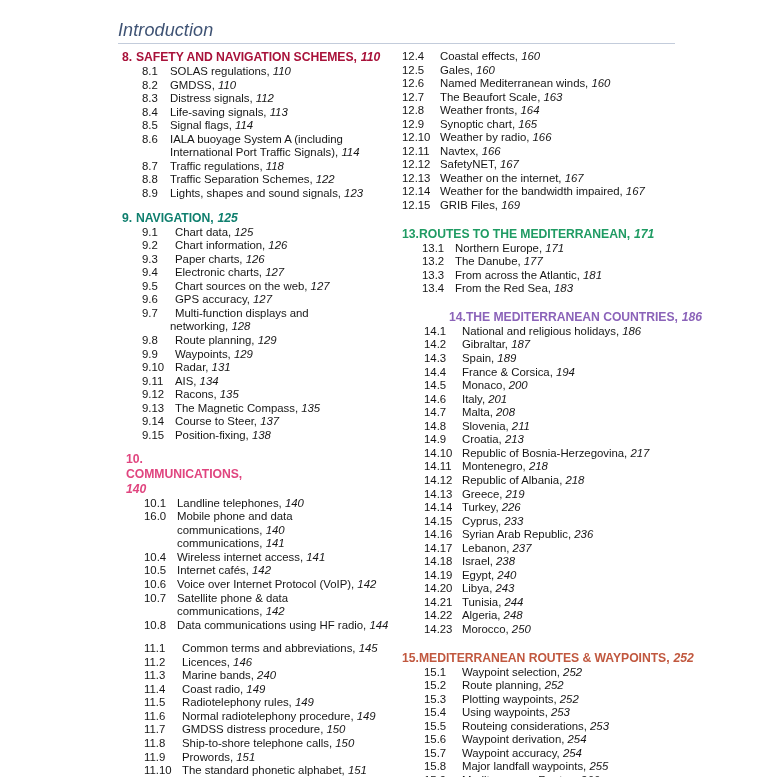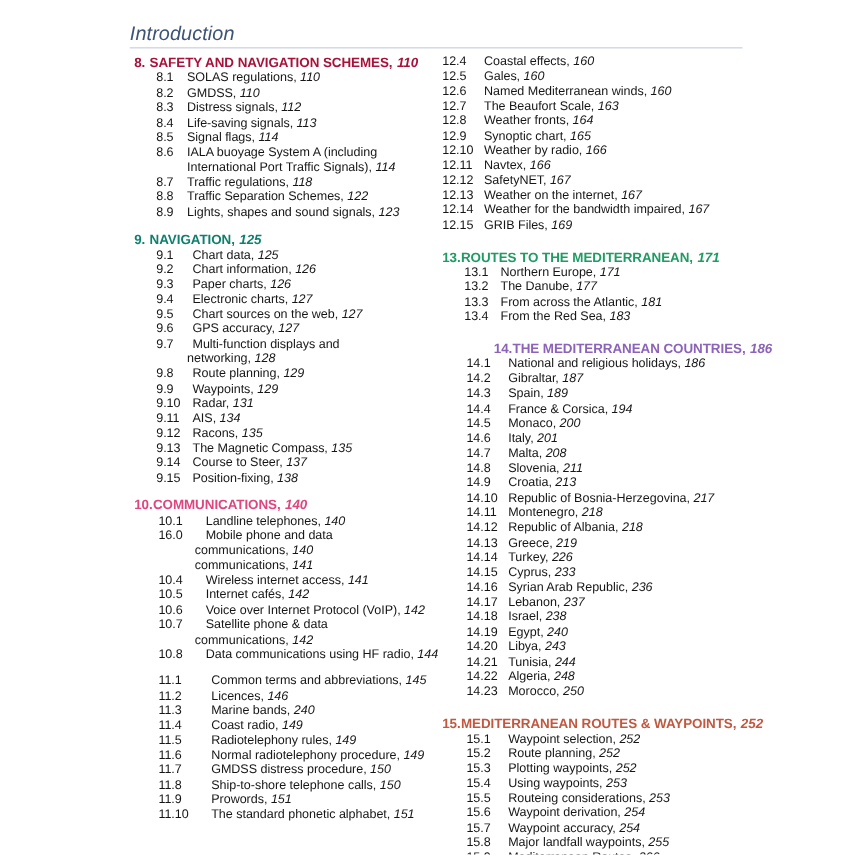--- a/index.html
+++ b/index.html
@@ -96,21 +96,21 @@
     white-space: nowrap;
   }
   .sub-cont {
     font-size: 11.4px;
     line-height: 13.55px;
     color: #161616;
   }
 
   
   .indent-a { padding-left: 20px; }     
-  .indent-b { padding-left: 22px; gap: 10px; }     
+  .indent-b { padding-left: 22px; }     
   .indent-c { padding-left: 0px; }      
   .indent-d { padding-left: 22px; }     
 
   .num-w-sm  { min-width: 28px; }
   .num-w-md  { min-width: 33px; }
   .num-w-lg  { min-width: 38px; }
 
   .cont-a { padding-left: 48px; }
   .cont-b { padding-left: 55px; }
 </style>
@@ -230,21 +230,21 @@
           <div class="sub indent-a">
             <span class="sub-num num-w-md">9.14</span>
             <span class="sub-text">Course to Steer, <span class="sub-page">137</span></span>
           </div>
           <div class="sub indent-a">
             <span class="sub-num num-w-md">9.15</span>
             <span class="sub-text">Position-fixing, <span class="sub-page">138</span></span>
           </div>
         </div>
         <div class="chapter" style="margin-bottom: 10px;">
-          <div class="chapter-head ch-w-wide" style="color: rgb(224, 69, 127);">
+          <div class="chapter-head ch-w-wide" style="color: rgb(224, 69, 127); flex-direction: column;">
             <span class="chapter-num">10.</span>
             <span class="chapter-title">COMMUNICATIONS,</span>
             <span class="chapter-page">140</span>
           </div>
           <div class="sub indent-b">
             <span class="sub-num num-w-md">10.1</span>
             <span class="sub-text">Landline telephones, <span class="sub-page">140</span></span>
           </div>
           <div class="sub indent-b">
             <span class="sub-num num-w-md">16.0</span>

